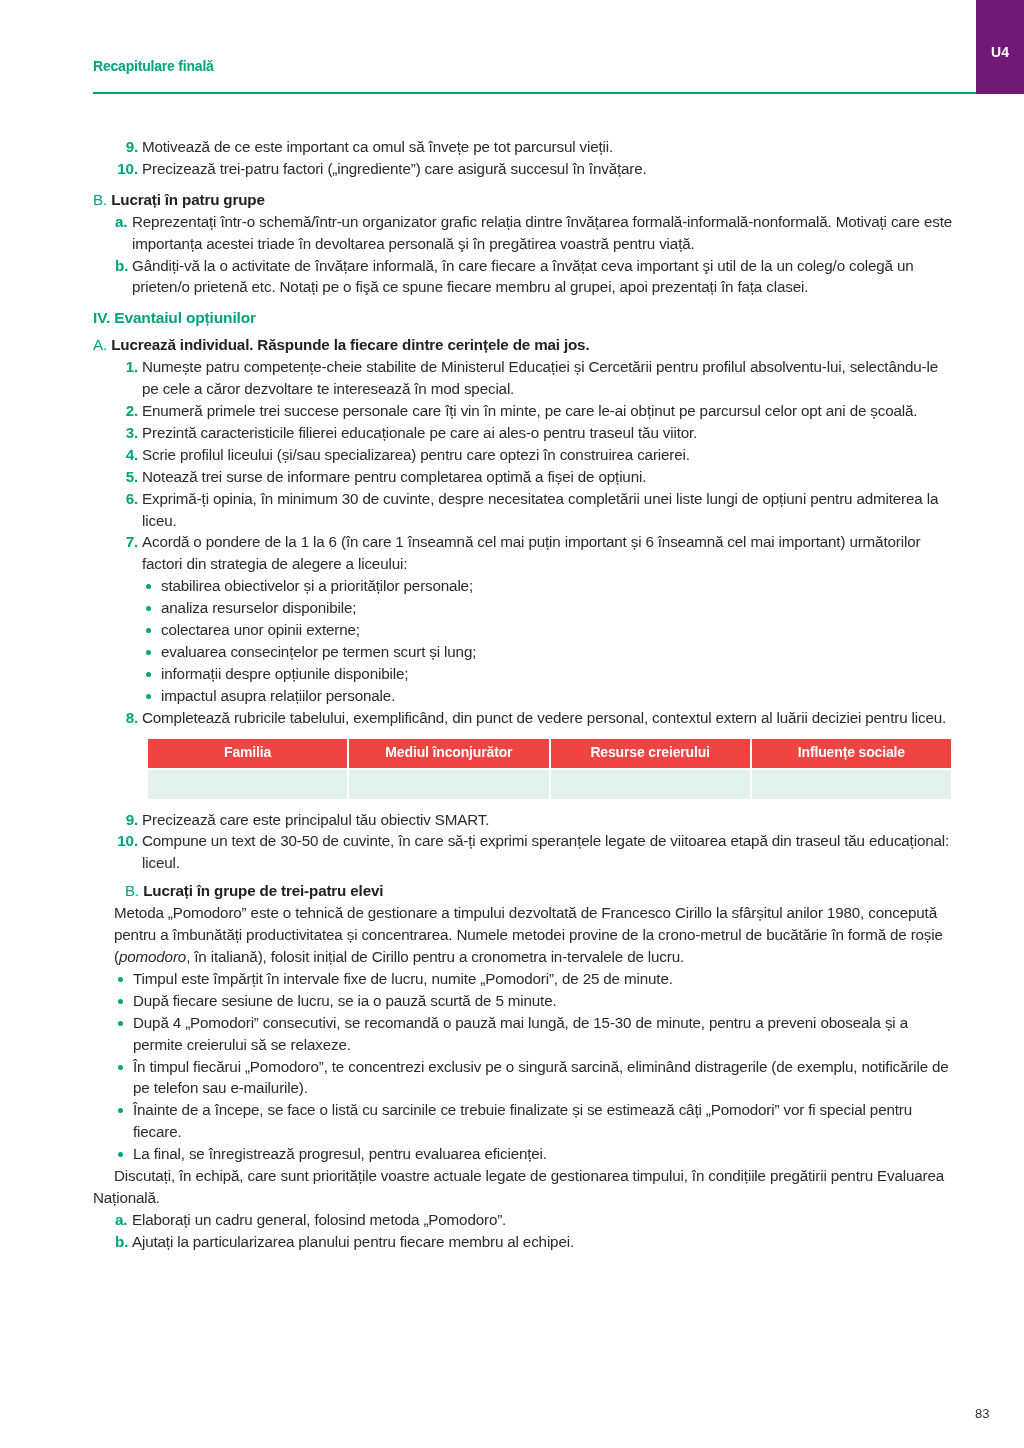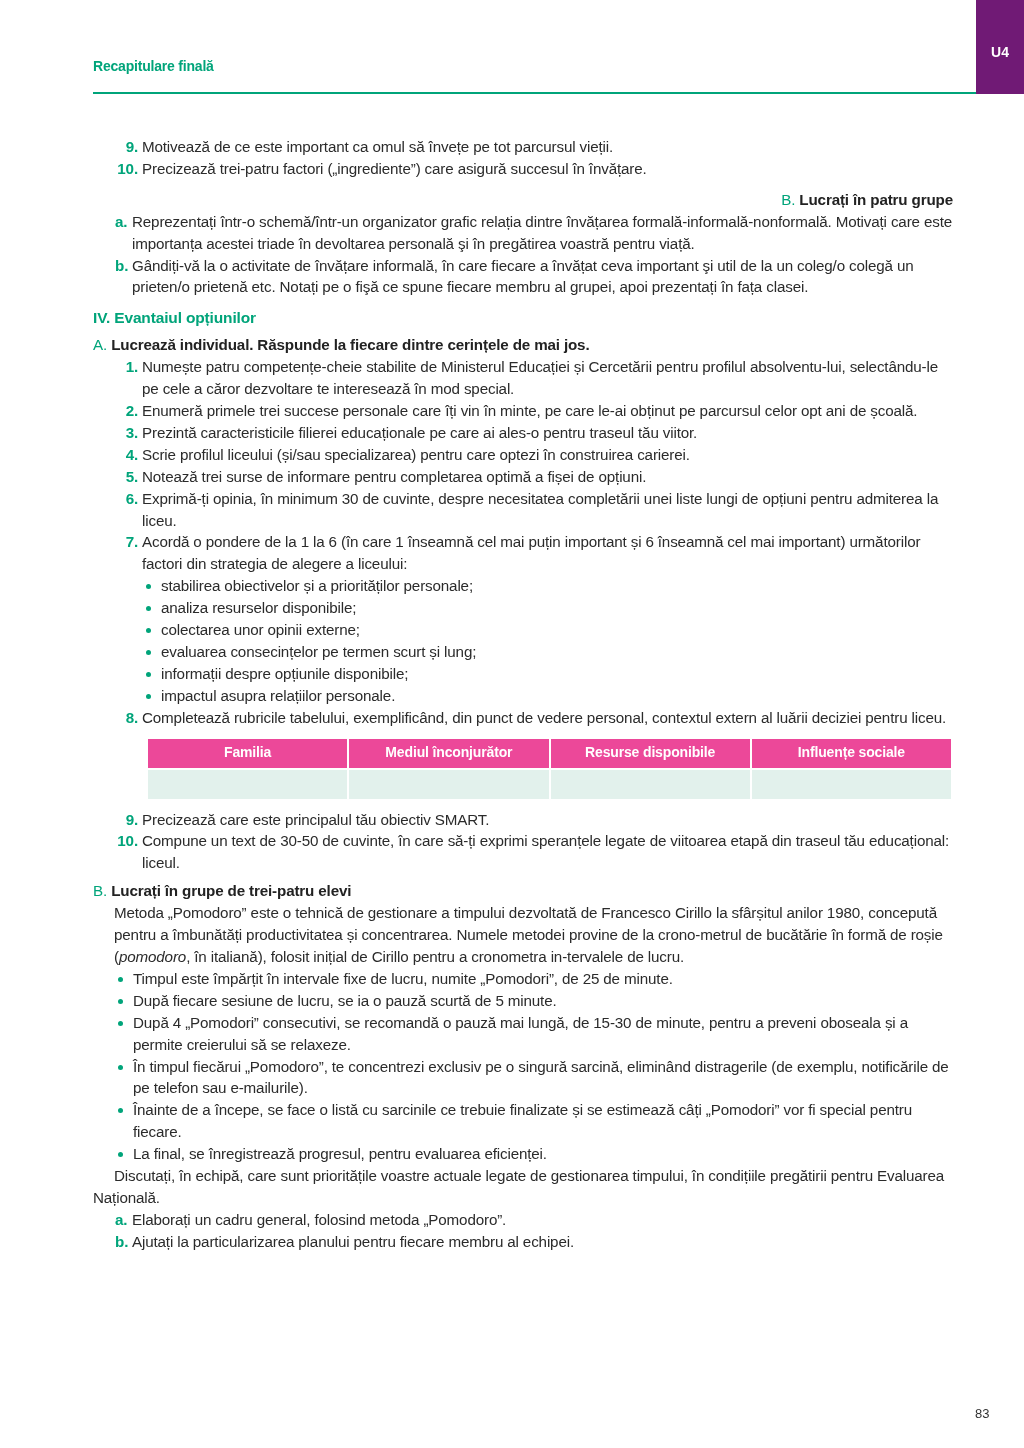--- a/index.html
+++ b/index.html
@@ -42,21 +42,21 @@
     .bullets li { position: relative; padding-left: 19px; }
     .bullets li::before {
       content: ""; position: absolute; left: 4px; top: 9px;
       width: 5px; height: 5px; border-radius: 50%; background: #00a47a;
     }
     .bullets.in-item { margin-left: 49px; }
     .bullets.in-b { margin-left: 21px; }
     .table-wrap { margin: 10px 0 10px 53px; width: 807px; }
     table { border-collapse: separate; border-spacing: 2px 0; width: 100%; table-layout: fixed; }
     th {
-      background: #ec4899; color: #ffffff; font-weight: bold; font-size: 14px;
+      background: #ef4444; color: #ffffff; font-weight: bold; font-size: 14px;
       height: 29px; text-align: center; padding: 0; border-bottom: 2px solid #fff;
     }
     td { background: #e2f1ec; height: 29px; padding: 0; }
     .para { padding-left: 21px; }
     .para-disc { text-indent: 21px; margin-left: -21px; padding-left: 21px; }
     .page-number {
       position: absolute; left: 975px; top: 1406px; font-size: 13px; color: #333;
     }
   </style>
 </head>
@@ -72,21 +72,21 @@
 
   <div class="item">
     <span class="num">9.</span>
     <span>Motivează de ce este important ca omul să învețe pe tot parcursul vieții.</span>
   </div>
   <div class="item">
     <span class="num">10.</span>
     <span>Precizează trei-patru factori („ingrediente”) care asigură succesul în învățare.</span>
   </div>
 
-  <div class="section-head" style="margin-top:9px;text-align:right;">
+  <div class="section-head" style="margin-top:9px;">
     <span class="accent">B.</span>
     <span class="section-label">Lucrați în patru grupe</span>
   </div>
   <div class="sub-item">
     <span class="num">a.</span>
     <span>Reprezentați într-o schemă/într-un organizator grafic relația dintre învățarea formală-informală-nonformală. Motivați care este importanța acestei triade în devoltarea personală şi în pregătirea voastră pentru viață.</span>
   </div>
   <div class="sub-item">
     <span class="num">b.</span>
     <span>Gândiți-vă la o activitate de învățare informală, în care fiecare a învățat ceva important şi util de la un coleg/o colegă un prieten/o prietenă etc. Notați pe o fişă ce spune fiecare membru al grupei, apoi prezentați în fața clasei.</span>
@@ -141,21 +141,21 @@
     <span class="num">8.</span>
     <span>Completează rubricile tabelului, exemplificând, din punct de vedere personal, contextul extern al luării deciziei pentru liceu.</span>
   </div>
 
   <div class="table-wrap">
     <table>
       <thead>
         <tr>
           <th>Familia</th>
           <th>Mediul înconjurător</th>
-          <th>Resurse disponibile</th>
+          <th>Resurse creierului</th>
           <th>Influențe sociale</th>
         </tr>
       </thead>
       <tbody>
         <tr>
           <td></td>
           <td></td>
           <td></td>
           <td></td>
         </tr>
@@ -165,21 +165,21 @@
 
   <div class="item">
     <span class="num">9.</span>
     <span>Precizează care este principalul tău obiectiv SMART.</span>
   </div>
   <div class="item">
     <span class="num">10.</span>
     <span>Compune un text de 30-50 de cuvinte, în care să-ți exprimi speranțele legate de viitoarea etapă din traseul tău educațional: liceul.</span>
   </div>
 
-  <div class="section-head" style="margin-top:6px;">
+  <div class="section-head" style="margin-top:6px;margin-left:32px;">
     <span class="accent">B.</span>
     <span class="section-label">Lucrați în grupe de trei-patru elevi</span>
   </div>
 
   <div class="para"><span>Metoda „Pomodoro” este o tehnică de gestionare a timpului dezvoltată de Francesco Cirillo la sfârșitul anilor 1980, concepută pentru a îmbunătăți productivitatea și concentrarea. Numele metodei provine de la crono-metrul de bucătărie în formă de roșie (</span><em>pomodoro</em><span>, în italiană), folosit inițial de Cirillo pentru a cronometra in-tervalele de lucru.</span></div>
 
   <ul class="bullets in-b">
     <li>Timpul este împărțit în intervale fixe de lucru, numite „Pomodori”, de 25 de minute.</li>
     <li>După fiecare sesiune de lucru, se ia o pauză scurtă de 5 minute.</li>
     <li>După 4 „Pomodori” consecutivi, se recomandă o pauză mai lungă, de 15-30 de minute, pentru a preveni oboseala și a permite creierului să se relaxeze.</li>

